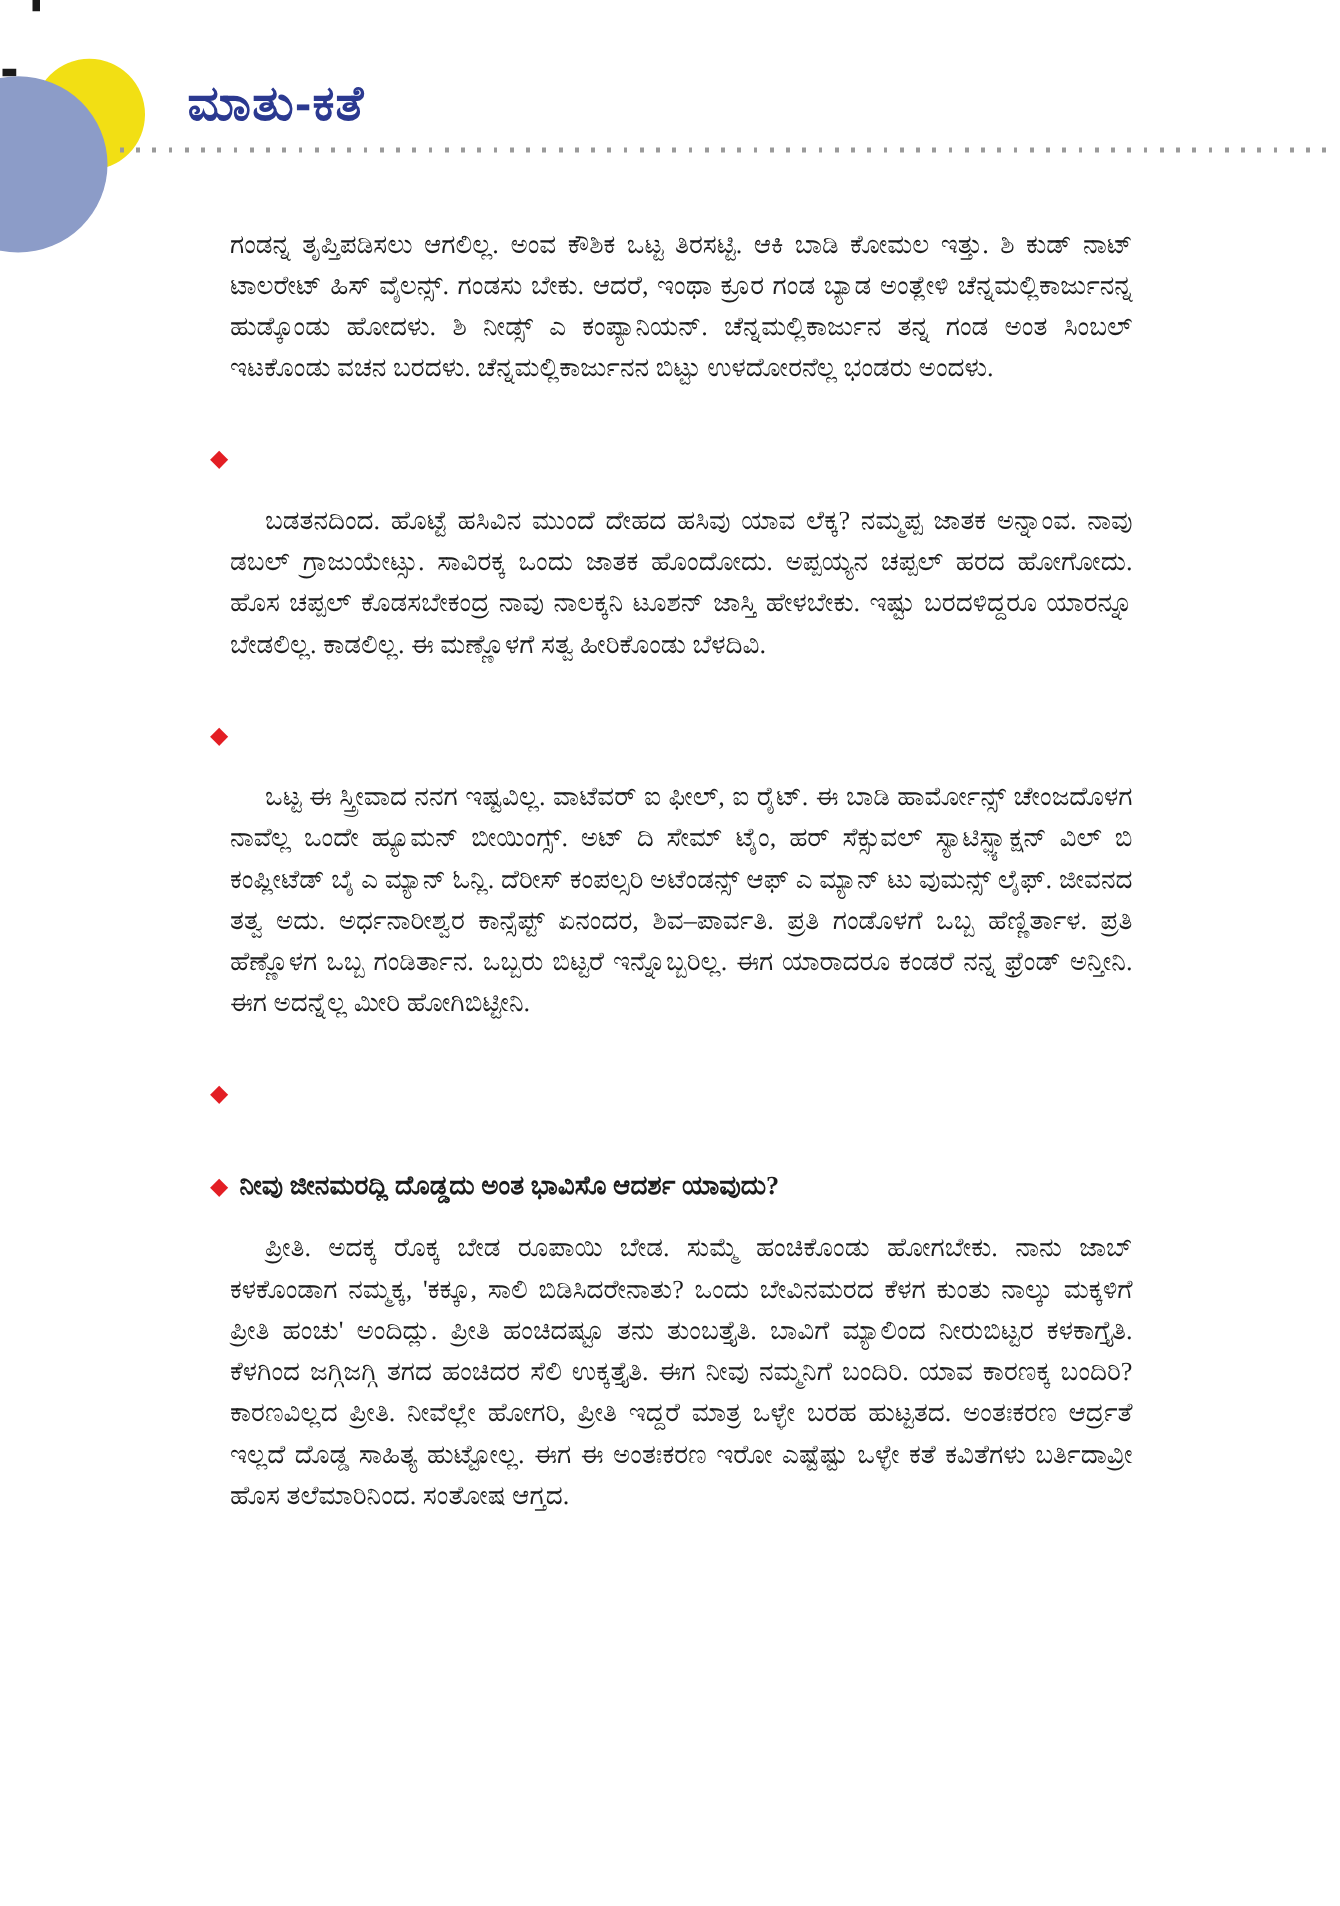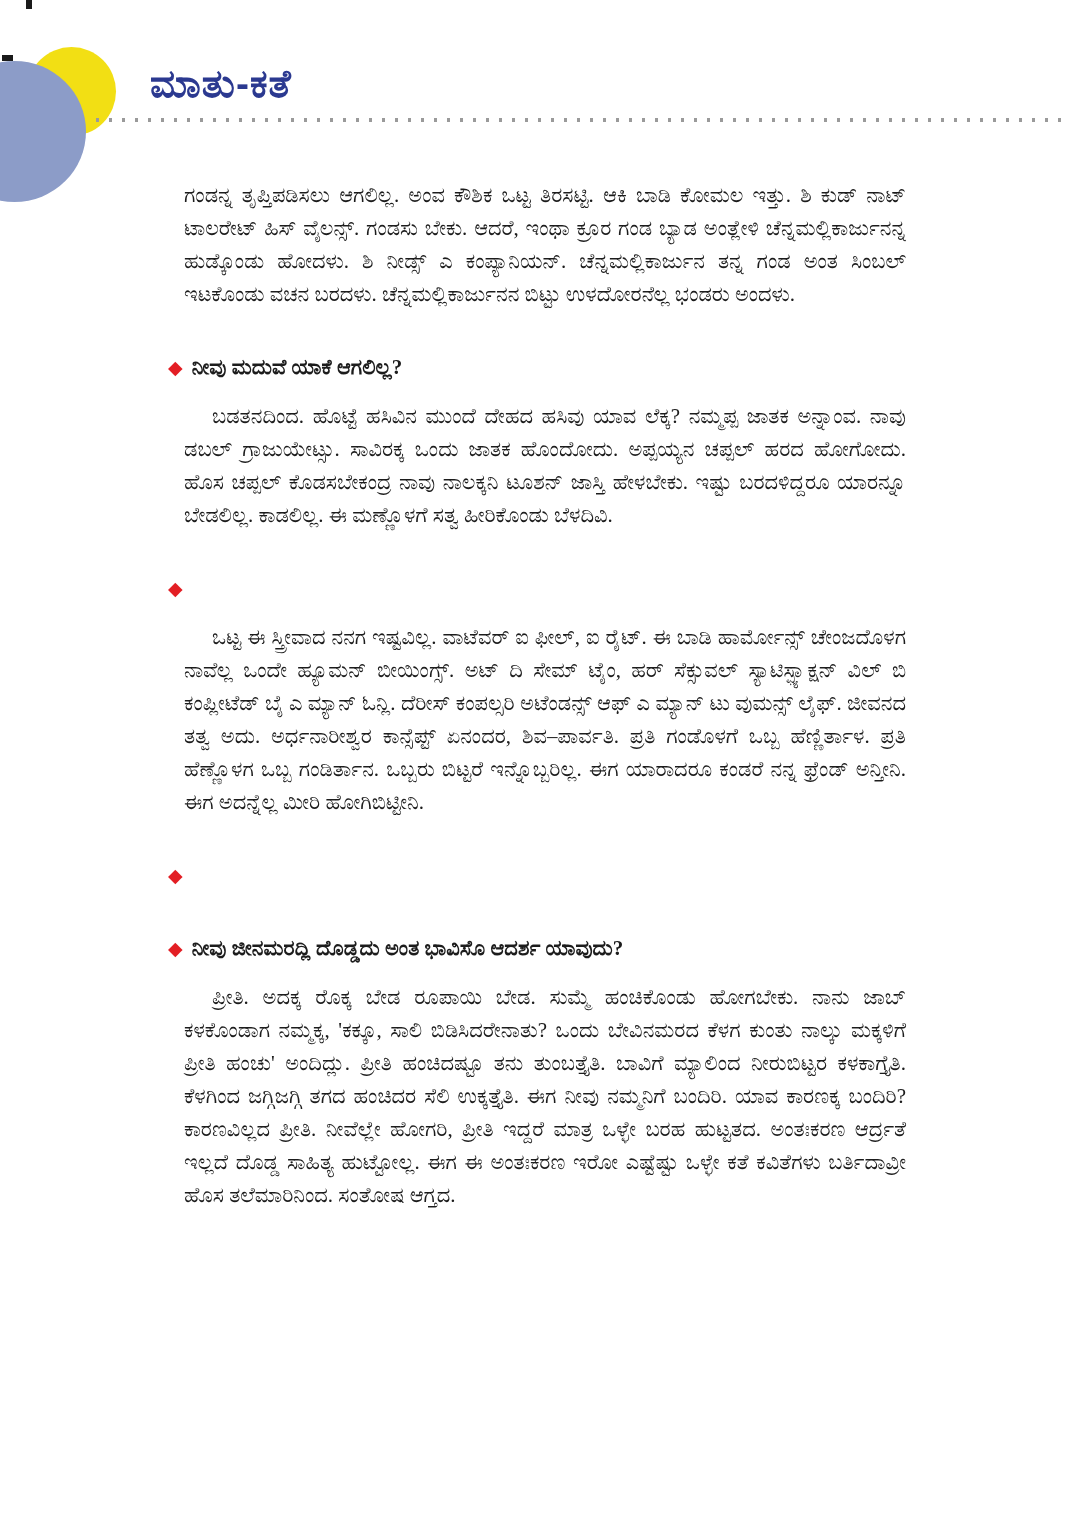--- a/index.html
+++ b/index.html
@@ -106,21 +106,20 @@
   <h1 class="title">ಮಾತು-ಕತೆ</h1>
   <div class="dotted-divider"></div>
 
   <div class="content">
 
     <p class="intro">ಗಂಡನ್ನ ತೃಪ್ತಿಪಡಿಸಲು ಆಗಲಿಲ್ಲ. ಅಂವ ಕೌಶಿಕ ಒಟ್ಟ ತಿರಸಟ್ಟಿ. ಆಕಿ ಬಾಡಿ ಕೋಮಲ ಇತ್ತು. ಶಿ ಕುಡ್ ನಾಟ್ ಟಾಲರೇಟ್ ಹಿಸ್ ವೈಲನ್ಸ್. ಗಂಡಸು ಬೇಕು. ಆದರೆ, ಇಂಥಾ ಕ್ರೂರ ಗಂಡ ಬ್ಯಾಡ ಅಂತ್ಲೇಳಿ ಚೆನ್ನಮಲ್ಲಿಕಾರ್ಜುನನ್ನ ಹುಡ್ಕೊಂಡು ಹೋದಳು. ಶಿ ನೀಡ್ಸ್ ಎ ಕಂಪ್ಯಾನಿಯನ್. ಚೆನ್ನಮಲ್ಲಿಕಾರ್ಜುನ ತನ್ನ ಗಂಡ ಅಂತ ಸಿಂಬಲ್ ಇಟಕೊಂಡು ವಚನ ಬರದಳು. ಚೆನ್ನಮಲ್ಲಿಕಾರ್ಜುನನ ಬಿಟ್ಟು ಉಳದೋರನೆಲ್ಲ ಭಂಡರು ಅಂದಳು.</p>
 
     <div class="qa">
       <div class="q-line">
         <span class="diamond">◆</span>
-        <span class="q-text">ನೀವು ಮದುವೆ ಯಾಕೆ ಆಗಲಿಲ್ಲ?</span>
       </div>
       <p class="answer">ಬಡತನದಿಂದ. ಹೊಟ್ಟೆ ಹಸಿವಿನ ಮುಂದೆ ದೇಹದ ಹಸಿವು ಯಾವ ಲೆಕ್ಕ? ನಮ್ಮಪ್ಪ ಜಾತಕ ಅನ್ನಾಂವ. ನಾವು ಡಬಲ್ ಗ್ರಾಜುಯೇಟ್ಸು. ಸಾವಿರಕ್ಕ ಒಂದು ಜಾತಕ ಹೊಂದೋದು. ಅಪ್ಪಯ್ಯನ ಚಪ್ಪಲ್ ಹರದ ಹೋಗೋದು. ಹೊಸ ಚಪ್ಪಲ್ ಕೊಡಸಬೇಕಂದ್ರ ನಾವು ನಾಲಕ್ಕನಿ ಟೂಶನ್ ಜಾಸ್ತಿ ಹೇಳಬೇಕು. ಇಷ್ಟು ಬರದಳಿದ್ದರೂ ಯಾರನ್ನೂ ಬೇಡಲಿಲ್ಲ. ಕಾಡಲಿಲ್ಲ. ಈ ಮಣ್ಣೊಳಗೆ ಸತ್ವ ಹೀರಿಕೊಂಡು ಬೆಳದಿವಿ.</p>
     </div>
 
     <div class="qa">
       <div class="q-line">
         <span class="diamond">◆</span>
       </div>
       <p class="answer">ಒಟ್ಟ ಈ ಸ್ತ್ರೀವಾದ ನನಗ ಇಷ್ಟವಿಲ್ಲ. ವಾಟೆವರ್ ಐ ಫೀಲ್, ಐ ರೈಟ್. ಈ ಬಾಡಿ ಹಾರ್ಮೋನ್ಸ್ ಚೇಂಜದೊಳಗ ನಾವೆಲ್ಲ ಒಂದೇ ಹ್ಯೂಮನ್ ಬೀಯಿಂಗ್ಸ್. ಅಟ್ ದಿ ಸೇಮ್ ಟೈಂ, ಹರ್ ಸೆಕ್ಸುವಲ್ ಸ್ಯಾಟಿಸ್ಫ್ಯಾಕ್ಷನ್ ವಿಲ್ ಬಿ ಕಂಪ್ಲೀಟೆಡ್ ಬೈ ಎ ಮ್ಯಾನ್ ಓನ್ಲಿ. ದೆರೀಸ್ ಕಂಪಲ್ಸರಿ ಅಟೆಂಡನ್ಸ್ ಆಫ್ ಎ ಮ್ಯಾನ್ ಟು ವುಮನ್ಸ್ ಲೈಫ್. ಜೀವನದ ತತ್ವ ಅದು. ಅರ್ಧನಾರೀಶ್ವರ ಕಾನ್ಸೆಪ್ಟ್ ಏನಂದರ, ಶಿವ–ಪಾರ್ವತಿ. ಪ್ರತಿ ಗಂಡೊಳಗೆ ಒಬ್ಬ ಹೆಣ್ಣಿರ್ತಾಳ. ಪ್ರತಿ ಹೆಣ್ಣೊಳಗ ಒಬ್ಬ ಗಂಡಿರ್ತಾನ. ಒಬ್ಬರು ಬಿಟ್ಟರೆ ಇನ್ನೊಬ್ಬರಿಲ್ಲ. ಈಗ ಯಾರಾದರೂ ಕಂಡರೆ ನನ್ನ ಫ್ರೆಂಡ್ ಅನ್ತೀನಿ. ಈಗ ಅದನ್ನೆಲ್ಲ ಮೀರಿ ಹೋಗಿಬಿಟ್ಟೀನಿ.</p>
     </div>

